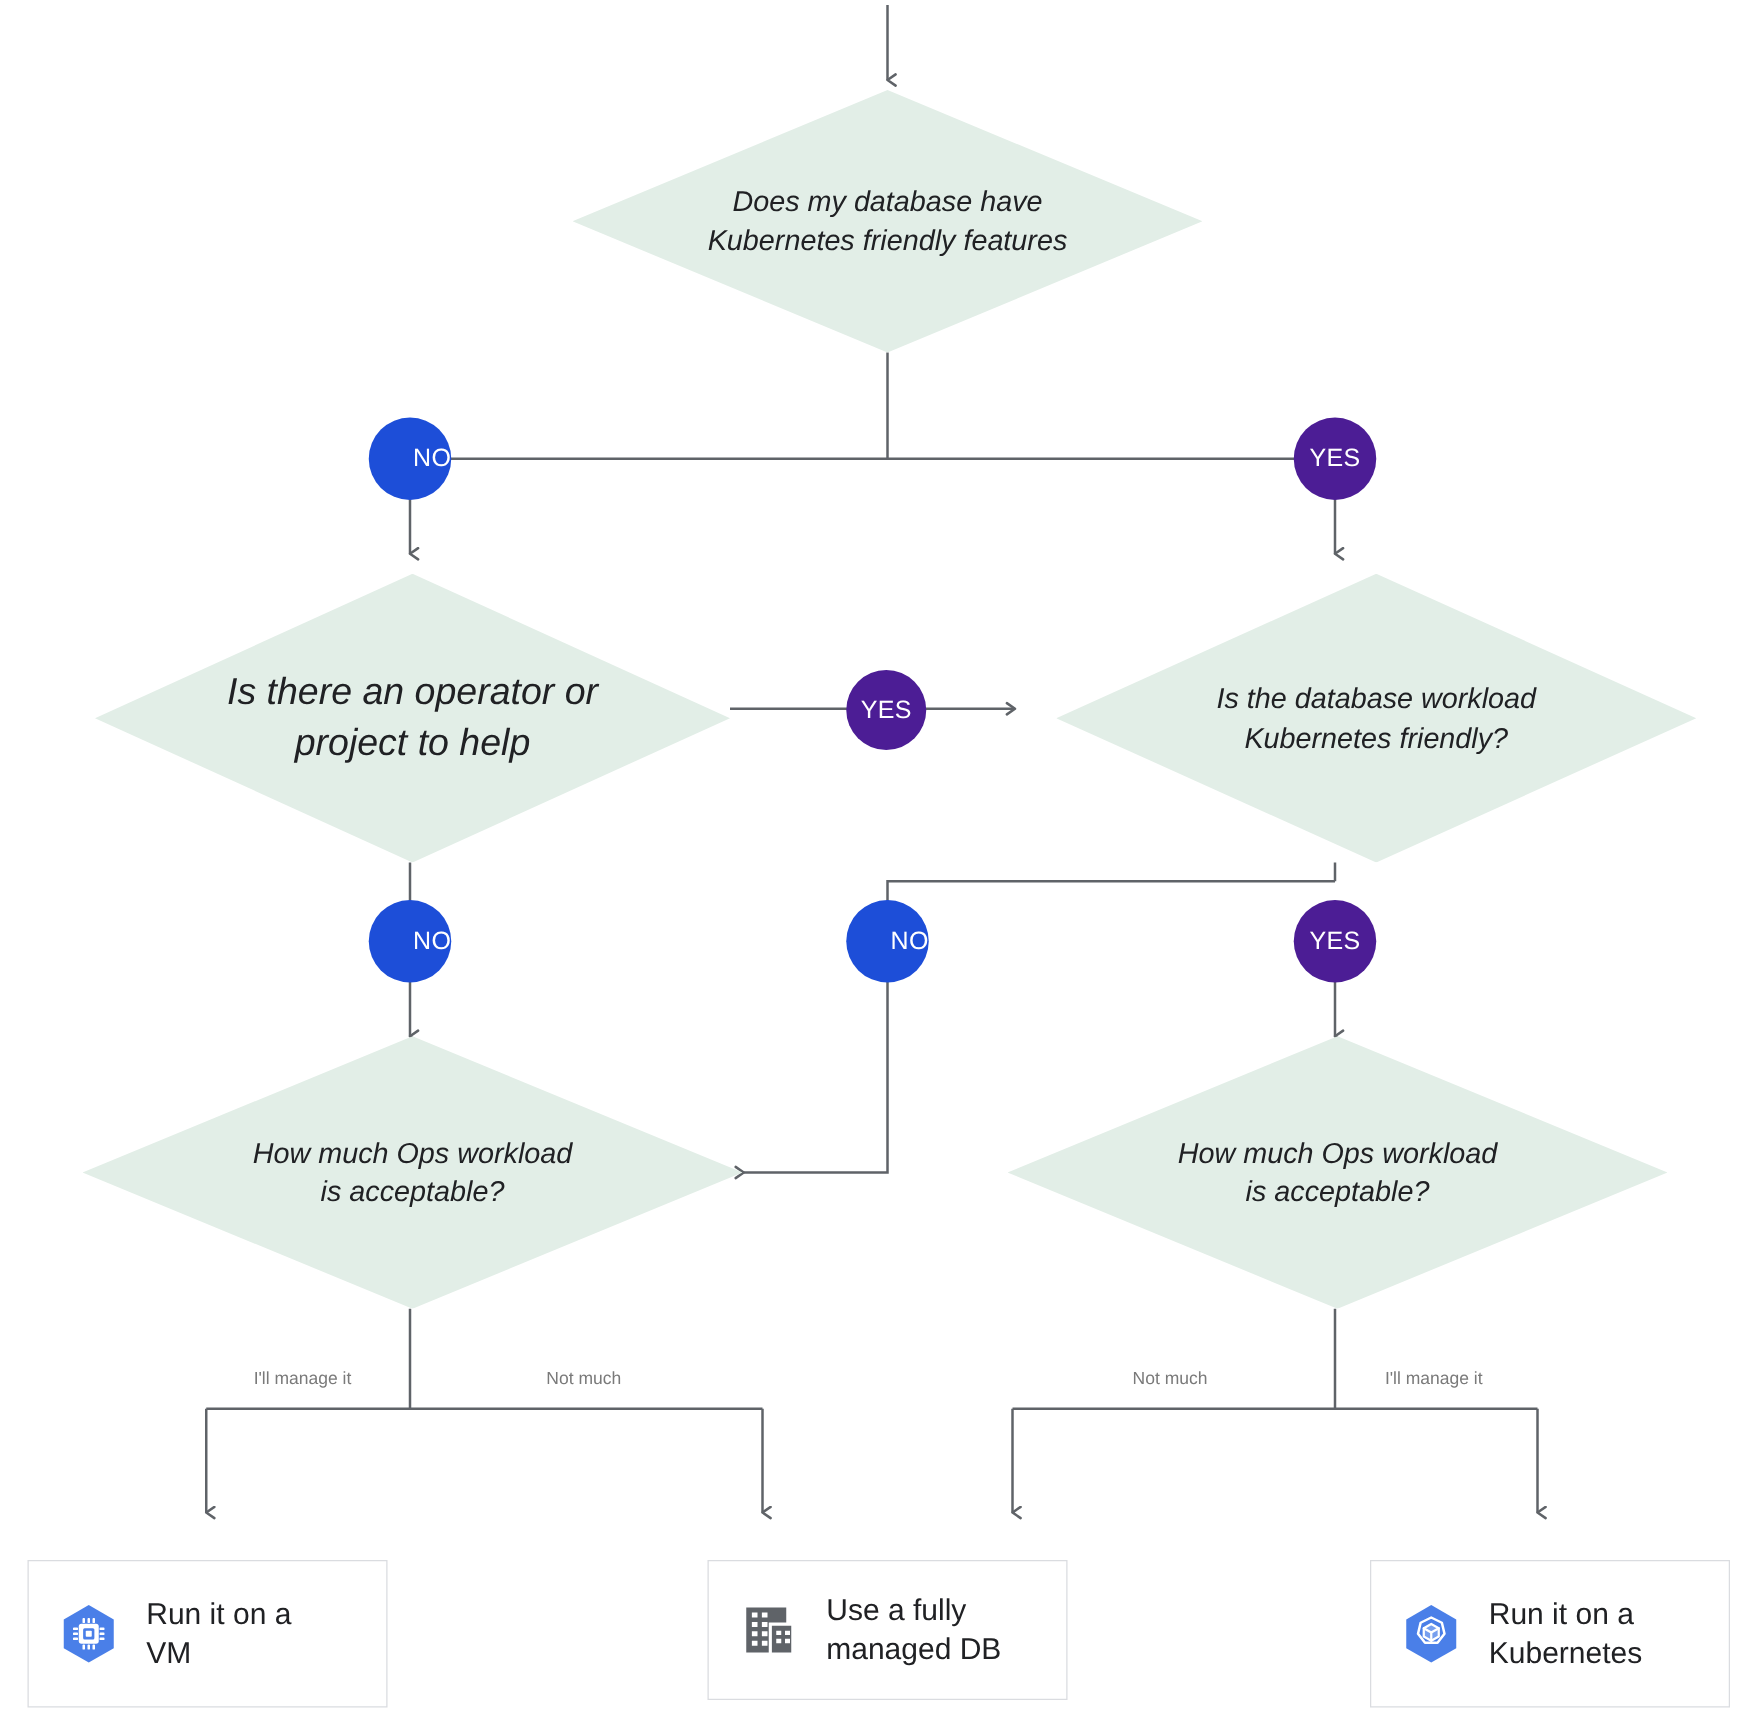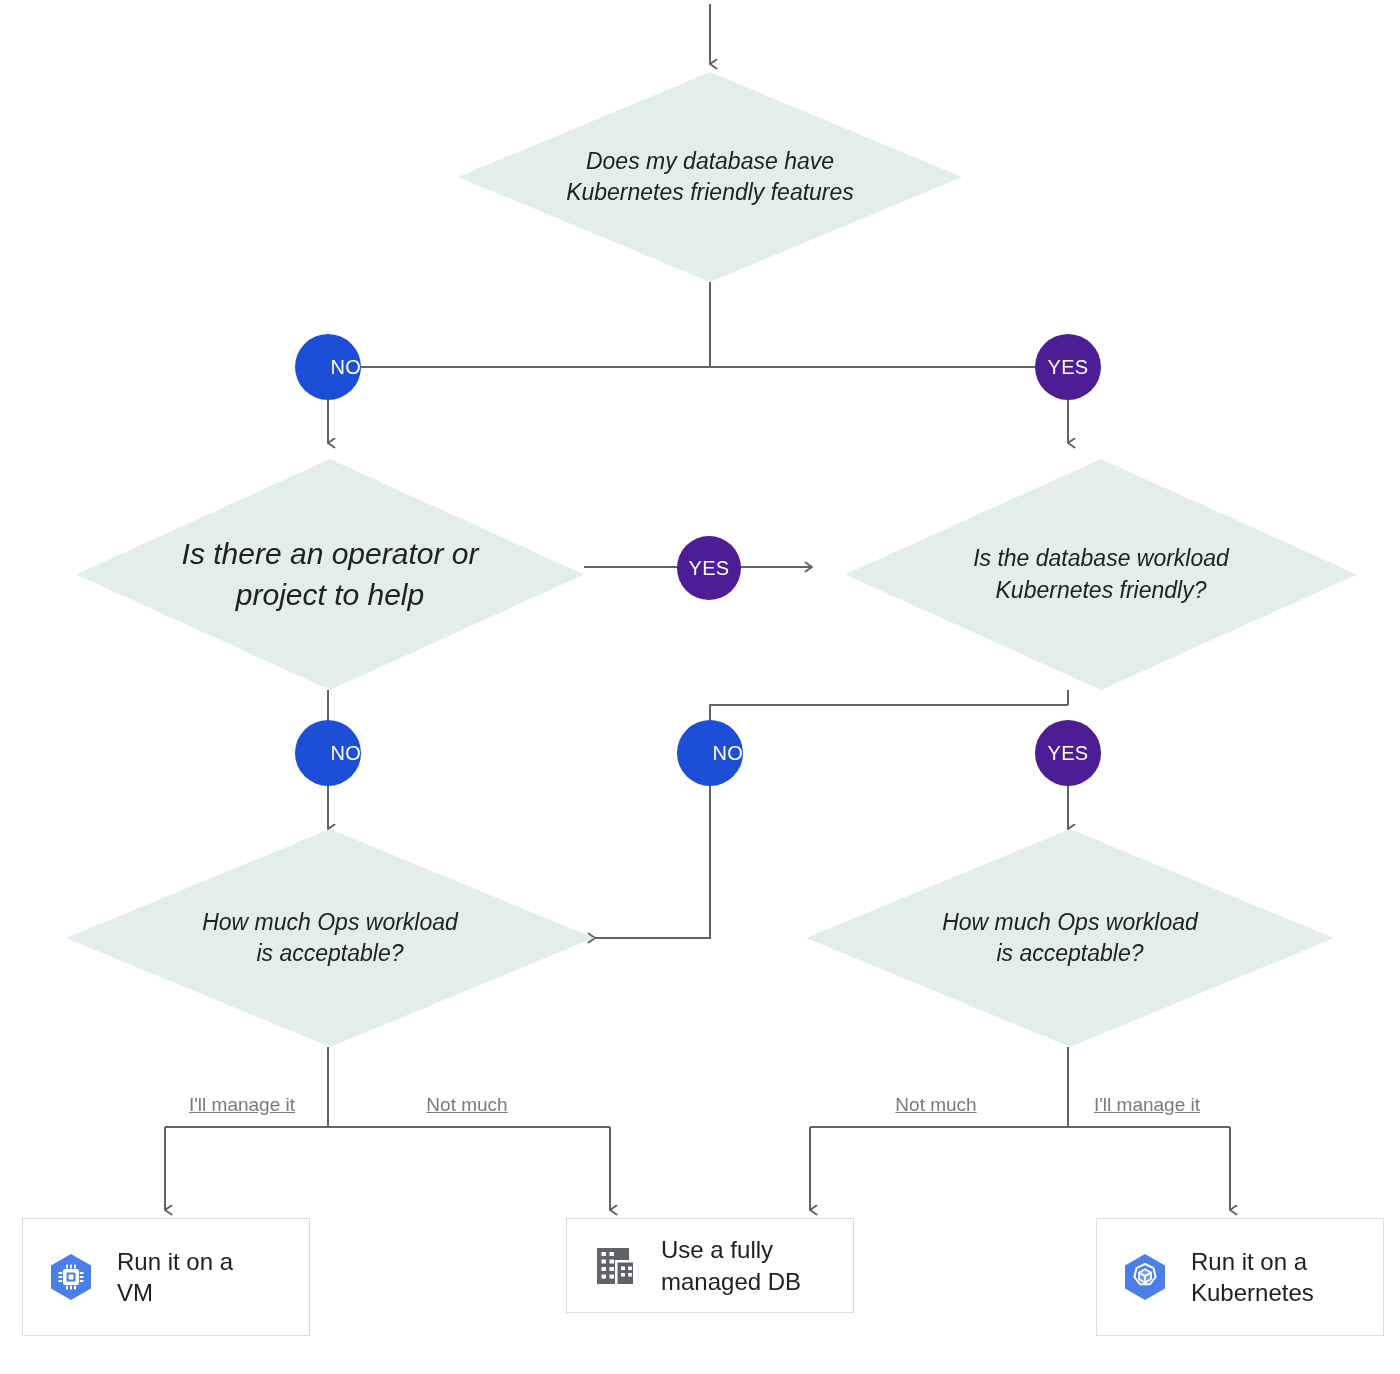--- a/index.html
+++ b/index.html
@@ -61,38 +61,38 @@
     letter-spacing: 0.3px;
     z-index: 6;
   }
   .badge.no  { background: #1d4ed8; justify-content: flex-end; }
   .badge.yes { background: #4c1d95; }
 
   
   .edge-label {
     position: absolute;
     color: #7a7a7a;
-    font-size: 19px;
+    font-size: 14px;
     white-space: nowrap;
     z-index: 5;
     transform: translateX(-50%);
-    text-decoration: underline;
   }
 
   
   .outcome {
     position: absolute;
     box-sizing: border-box;
     background: #ffffff;
     border: 1px solid #dadce0;
     display: flex;
     align-items: center;
     gap: 20px;
     padding: 0 22px;
     z-index: 6;
+    margin-top: 30px;
   }
   .outcome .oicon {
     flex: 0 0 auto;
     width: 52px;
     height: 52px;
     display: flex;
     align-items: center;
     justify-content: center;
   }
   .outcome .olabel {
@@ -238,21 +238,21 @@
           <rect x="34.6" y="21" width="4" height="2" rx="0.7"></rect>
           <rect x="34.6" y="25" width="4" height="2" rx="0.7"></rect>
           <rect x="34.6" y="29" width="4" height="2" rx="0.7"></rect>
         </g>
       </svg>
     </span>
     <span class="olabel">Run it on a
 VM</span>
   </div>
 
-  <div class="outcome" style="left:566px; top:1218px; width:288px; height:95px;">
+  <div class="outcome" style="left:566px; top:1218px; width:288px; height:112px;">
     <span class="oicon">
       <svg width="52" height="52" viewBox="0 0 52 52" xmlns="http://www.w3.org/2000/svg">
         <g fill="#5f6368">
           <path d="M8,8 L8,44 L26,44 L26,20 L40,20 L40,8 Z
                    M12.5,12 L17,12 L17,16 L12.5,16 Z
                    M20.5,12 L25,12 L25,16 L20.5,16 Z
                    M12.5,19.5 L17,19.5 L17,23.5 L12.5,23.5 Z
                    M20.5,19.5 L25,19.5 L25,23.5 L20.5,23.5 Z
                    M12.5,27 L17,27 L17,31 L12.5,31 Z
                    M20.5,27 L25,27 L25,31 L20.5,31 Z

